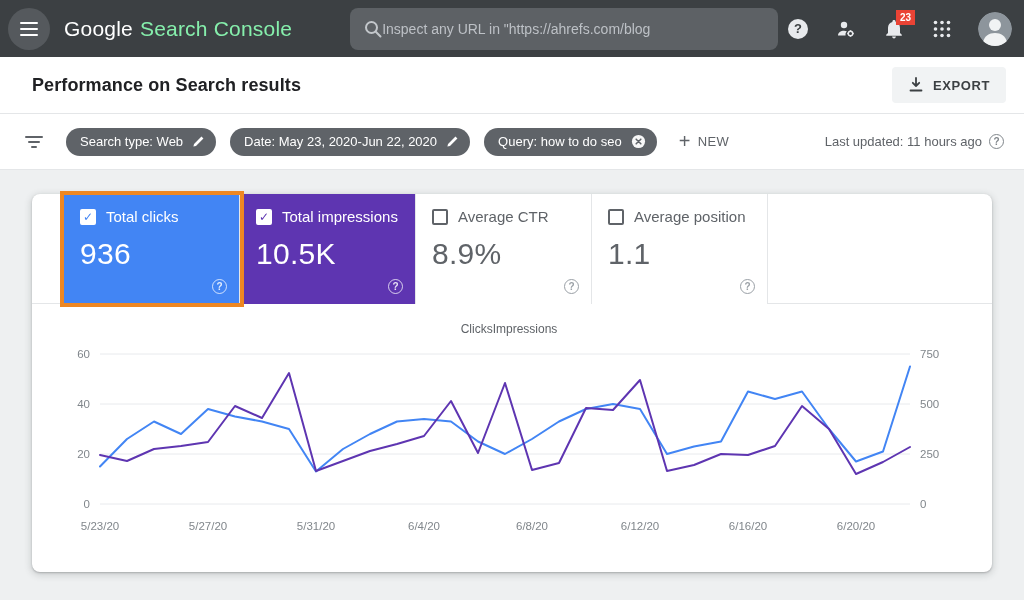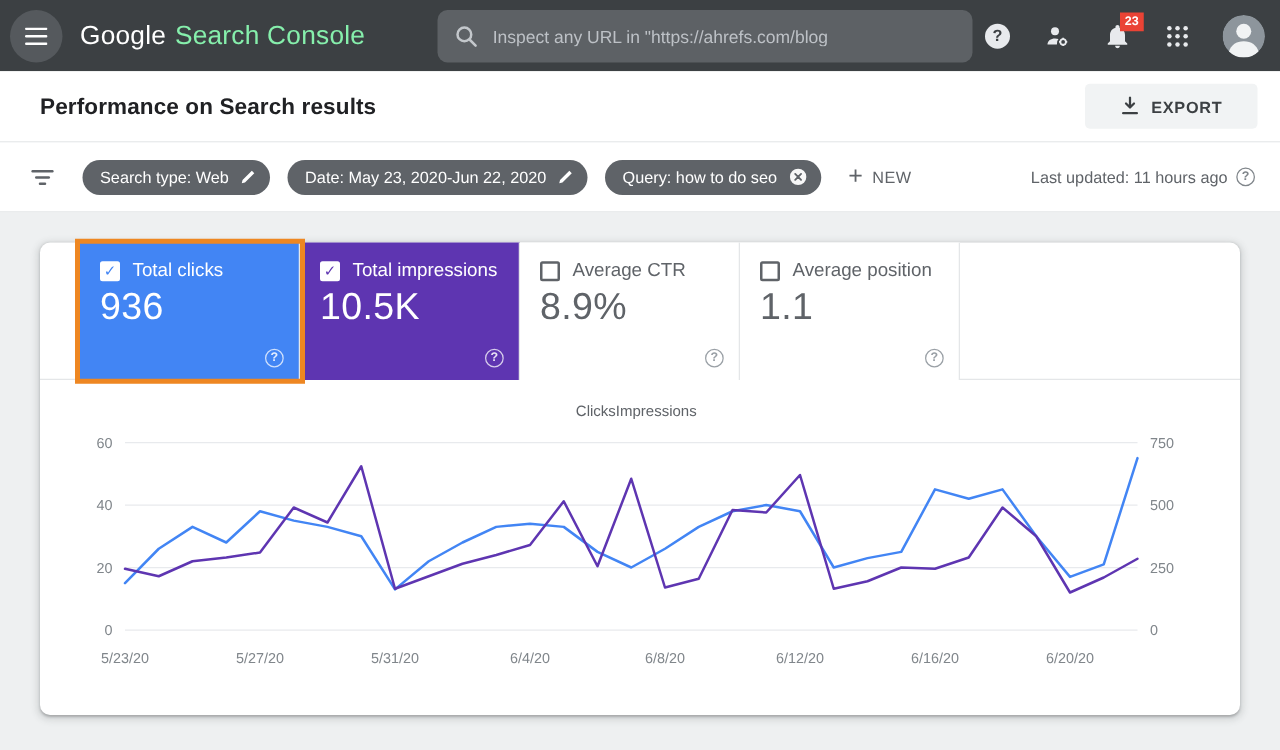--- a/index.html
+++ b/index.html
@@ -6,33 +6,33 @@
   html,body{width:1024px;height:600px;overflow:hidden}
   body{font-family:"Liberation Sans","DejaVu Sans",sans-serif;background:#eef0f1;color:#202124}
   button{border:none;background:none;font-family:inherit;cursor:pointer;padding:0}
 
   
   .topbar{height:57px;background:#3c4043;display:flex;align-items:center;padding:0 12px 0 8px}
   .menu-btn{width:42px;height:42px;border-radius:50%;background:#55595d;display:flex;align-items:center;justify-content:center;flex:none}
   .logo{display:flex;align-items:baseline;margin-left:14px;white-space:nowrap;cursor:pointer}
   .logo-brand{color:#fff;font-size:21px;font-weight:500;letter-spacing:.2px}
   .logo-product{color:#86efac;font-size:21px;font-weight:400;margin-left:7px;letter-spacing:.2px}
-  .searchbox{margin-left:58px;width:452px;height:42px;background:#5d6165;border-radius:8px;display:flex;align-items:center;padding:0 14px;gap:12px}
+  .searchbox{margin-left:58px;width:452px;height:42px;background:#5d6165;border-radius:8px;display:flex;align-items:center;padding:0 14px;}
   .search-input{flex:1;background:transparent;border:none;outline:none;color:#e8eaed;font-size:14px;font-family:inherit}
   .search-input::placeholder{color:#bdc1c6}
   .topbar-right{margin-left:auto;display:flex;align-items:center;gap:8px}
   .icon-btn{width:40px;height:40px;display:flex;align-items:center;justify-content:center;position:relative}
   .help-solid{width:20px;height:20px;border-radius:50%;background:#e8eaed;color:#3c4043;font-weight:700;font-size:13px;display:flex;align-items:center;justify-content:center}
   .badge{position:absolute;top:1px;right:-1px;background:#ea4335;color:#fff;font-size:10px;font-weight:700;min-width:19px;height:15px;border-radius:0;display:flex;align-items:center;justify-content:center;padding:0 4px}
   .avatar-btn{width:34px;height:34px;border-radius:50%;overflow:hidden;margin-left:8px;flex:none}
 
   
   .page-header{height:57px;background:#fff;display:flex;align-items:center;padding:0 18px 0 32px;border-bottom:1px solid #e4e6e8}
   .page-title{font-size:18px;font-weight:700;color:#202124;letter-spacing:.1px}
-  .export-btn{margin-left:auto;display:flex;align-items:center;gap:9px;background:#f1f3f4;border-radius:4px;height:36px;padding:0 28px;color:#3c4043;font-size:13px;font-weight:700;letter-spacing:.6px}
+  .export-btn{margin-left:auto;display:flex;align-items:center;gap:9px;background:#f1f3f4;border-radius:4px;height:36px;padding:0 16px;color:#3c4043;font-size:13px;font-weight:700;letter-spacing:.6px}
 
   
   .filter-bar{height:56px;background:#fff;display:flex;align-items:center;gap:14px;padding:0 20px;border-bottom:1px solid #e4e6e8}
   .filter-btn{width:28px;height:28px;display:flex;align-items:center;justify-content:center;margin-right:4px}
   .chip{height:28px;background:#5f6368;border-radius:16px;color:#fff;display:flex;align-items:center;gap:9px;padding:0 11px 0 14px;font-size:13px;cursor:pointer;white-space:nowrap}
   .chip-icon{cursor:pointer;flex:none}
   .new-btn{display:flex;align-items:center;gap:7px;color:#5f6368;font-size:13px;font-weight:500;letter-spacing:.4px;margin-left:8px}
   .plus{font-size:20px;font-weight:400;line-height:1;margin-top:-2px}
   .last-updated{margin-left:auto;display:flex;align-items:center;gap:7px;color:#5f6368;font-size:13px}
   .qmark{width:15px;height:15px;border:1.5px solid #80868b;border-radius:50%;color:#80868b;font-size:10px;font-weight:700;display:flex;align-items:center;justify-content:center;flex:none;cursor:pointer}
@@ -40,21 +40,21 @@
   
   .content{padding:24px 32px 0}
   .card{width:960px;height:378px;background:#fff;border-radius:8px;box-shadow:0 1px 2px rgba(60,64,67,.3),0 2px 6px 2px rgba(60,64,67,.15)}
   .tiles-row{display:flex;padding-left:32px;border-bottom:1px solid #e4e6e8;position:relative;height:110px}
   .tile{width:176px;height:110px;padding:14px 14px 0 16px;position:relative;border-right:1px solid #e4e6e8;cursor:pointer;background:#fff}
   .tile-top{display:flex;align-items:center;gap:10px}
   .checkbox{width:16px;height:16px;border:2px solid #5f6368;border-radius:2px;flex:none;display:flex;align-items:center;justify-content:center;font-size:12px;font-weight:700;line-height:1;cursor:pointer}
   .tile.selected .checkbox{background:#fff;border-color:#fff}
   .tile-label{font-size:15px;color:#5f6368}
   .tile.selected .tile-label{color:#fff}
-  .tile-value{font-size:30px;margin-top:4px;color:#5f6368;font-weight:400;letter-spacing:.3px}
+  .tile-value{font-size:30px;margin-top:12px;color:#5f6368;font-weight:400;letter-spacing:.3px}
   .tile.selected .tile-value{color:#fff}
   .tile-help{position:absolute;right:12px;bottom:10px;width:15px;height:15px;border:1.5px solid #9aa0a6;color:#9aa0a6;border-radius:50%;font-size:10px;font-weight:700;display:flex;align-items:center;justify-content:center;cursor:pointer}
   .tile.selected .tile-help{border-color:rgba(255,255,255,.75);color:rgba(255,255,255,.85)}
   .annotation-box{position:absolute;left:28px;top:-3px;width:184px;height:116px;border:4px solid #ee8722;pointer-events:none;z-index:3}
 
   .chart-area{padding-top:18px}
   .axis-titles{display:flex;justify-content:center;padding:0 50px 4px 44px;font-size:12px;color:#5f6368}
   #chart-svg{display:block;font-family:inherit}
 </style>
 </head>

